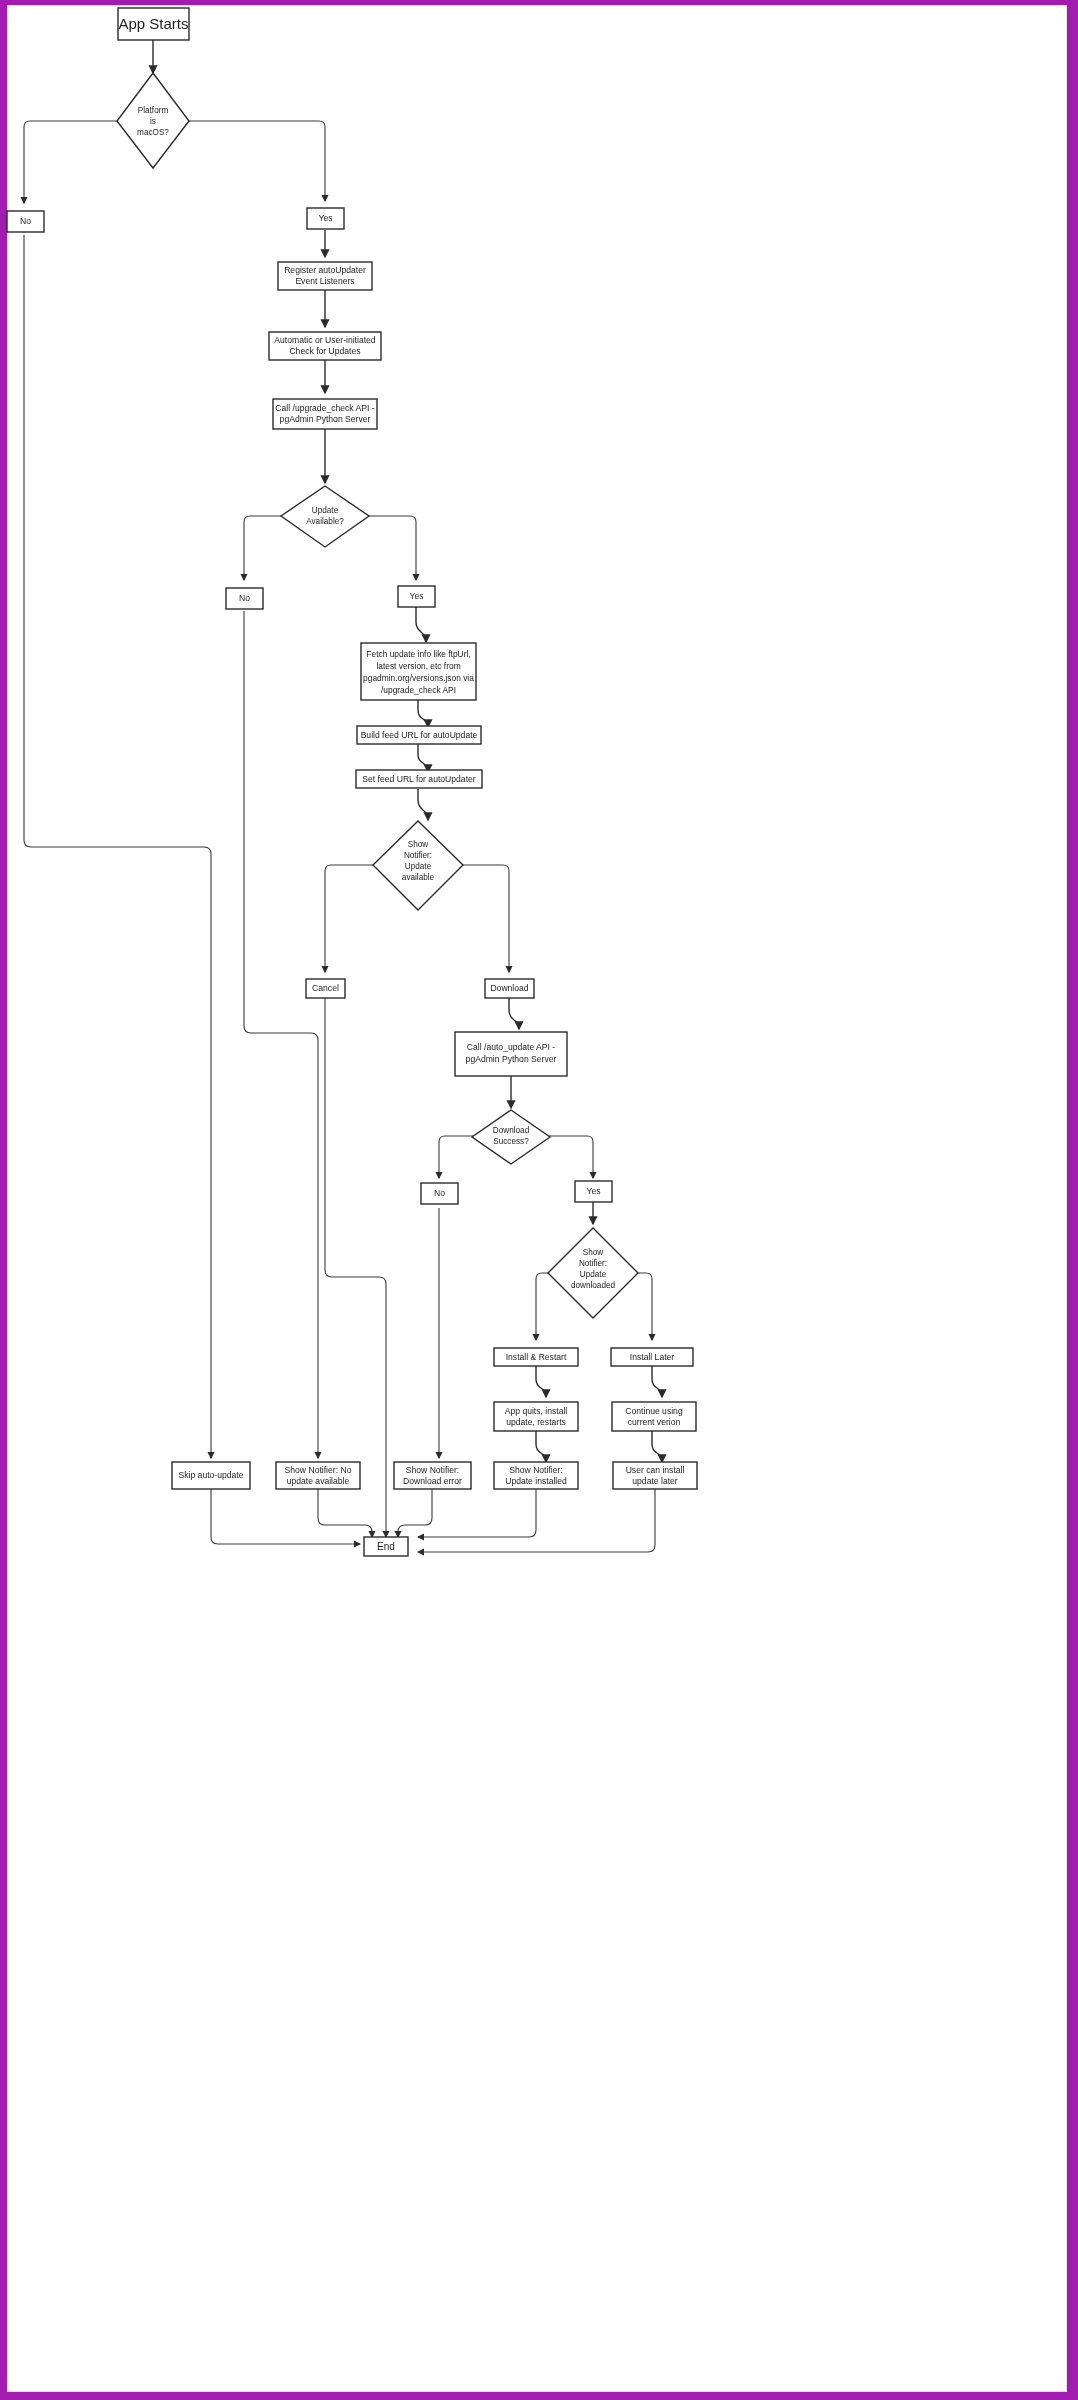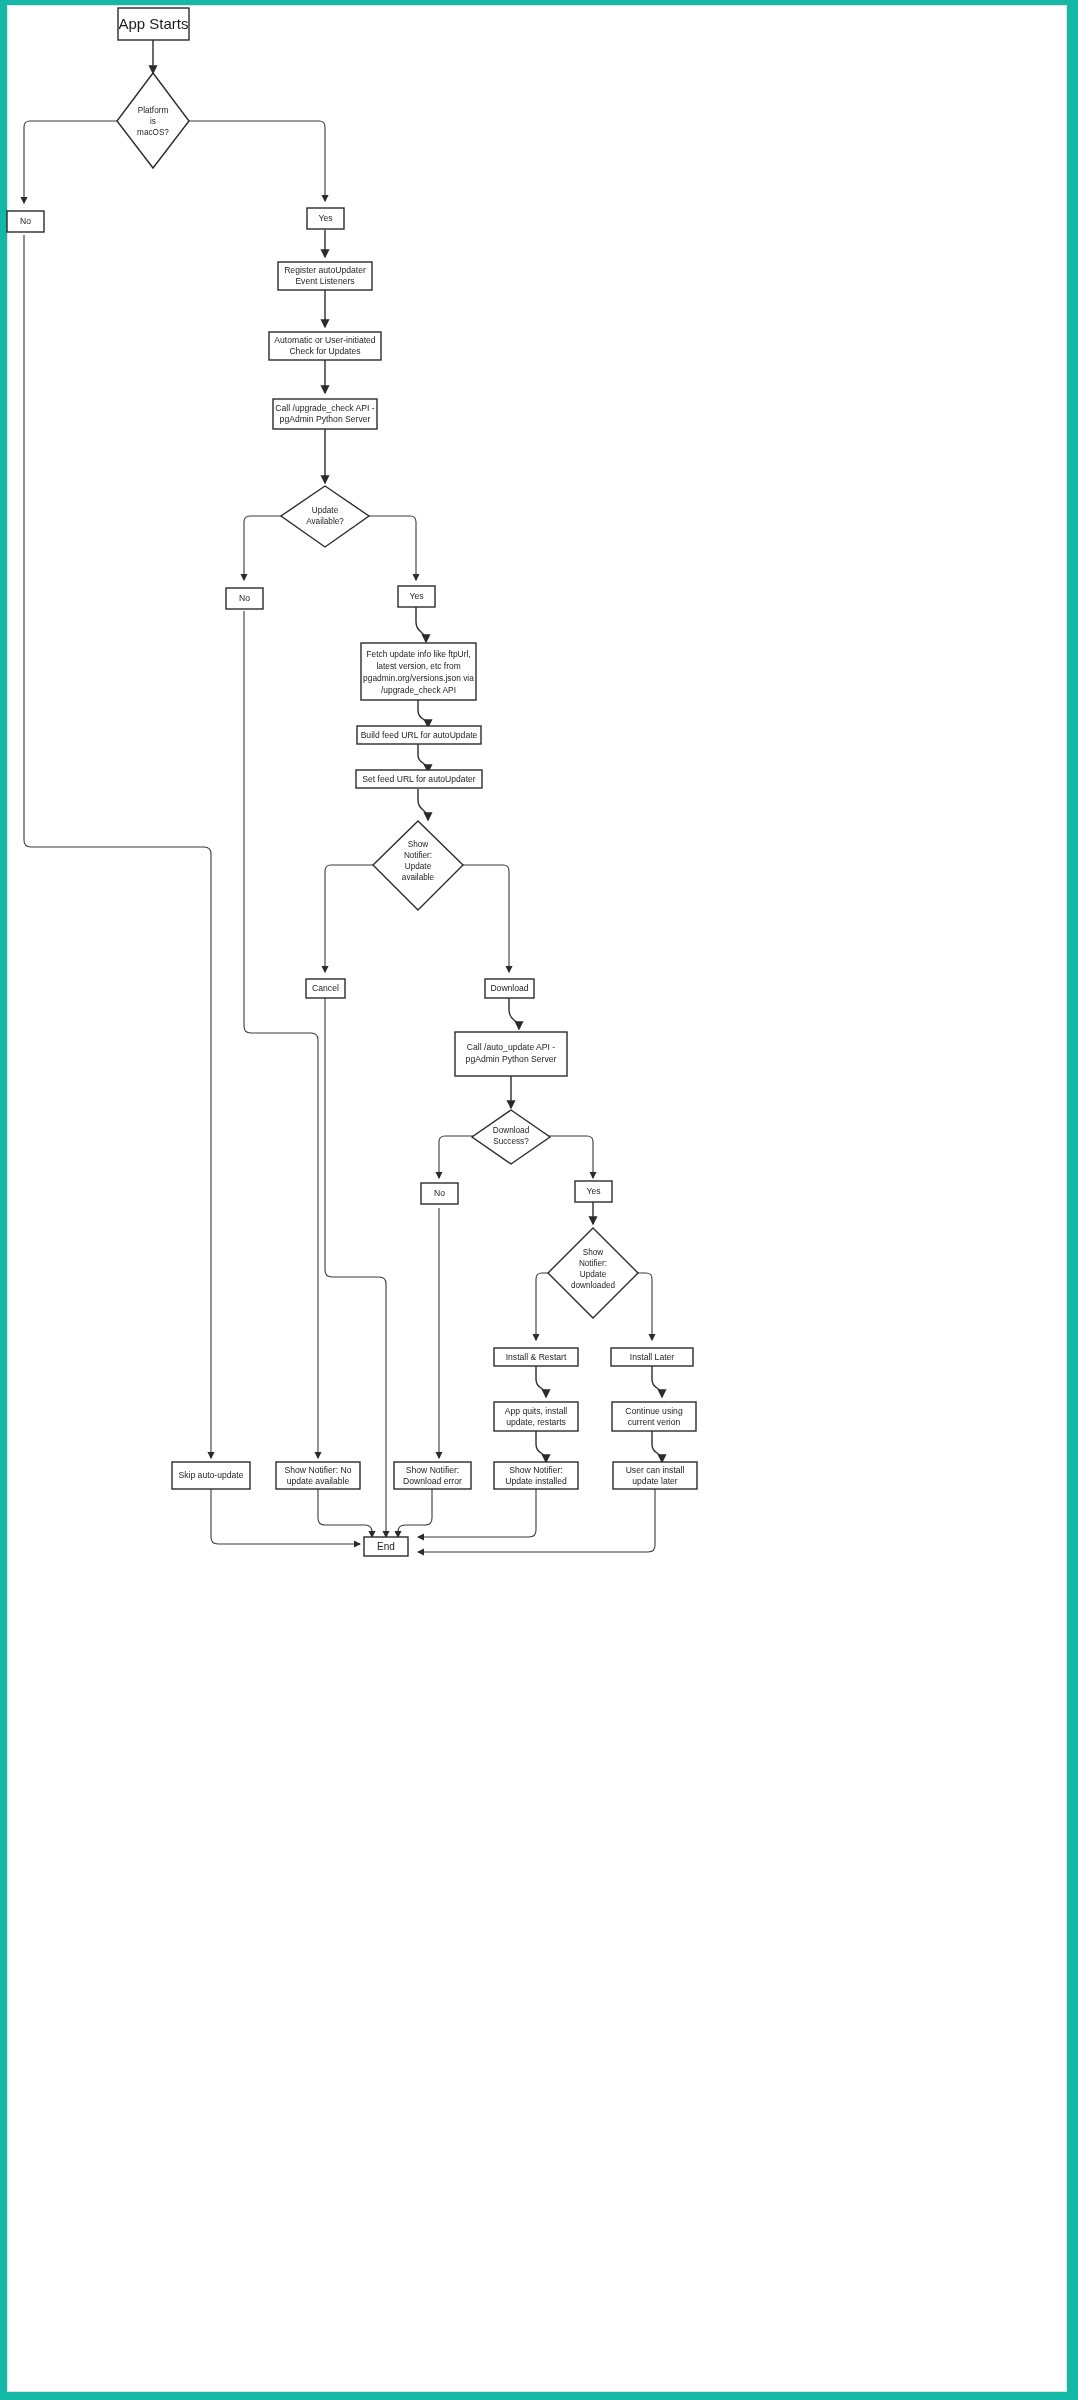--- a/index.html
+++ b/index.html
@@ -1,17 +1,17 @@
 <!DOCTYPE html>
 <html><head>
 <meta charset="utf-8">
 <style>
   html,body{margin:0;padding:0;background:#eceded;}
   body{font-family:"Liberation Sans",sans-serif;}
-  #canvas{position:relative;width:1078px;height:2400px;background:#14b8a6;overflow:hidden;}
+  #canvas{position:relative;width:1078px;height:2400px;background:#a21caf;overflow:hidden;}
   #sheet{position:absolute;left:8px;top:6px;width:1058px;height:2385px;background:#ffffff;box-shadow:0 0 0 1px #e2e2e2;}
   svg{position:absolute;left:0;top:0;width:1078px;height:2400px;}
   .node-rect{fill:#ffffff;stroke:#2b2b2b;stroke-width:1.4;}
   .node-diamond{fill:#ffffff;stroke:#2b2b2b;stroke-width:1.4;}
   .edge{fill:none;stroke:#2b2b2b;stroke-width:1.4;}
   .edge-thin{fill:none;stroke:#3a3a3a;stroke-width:1.1;}
   .lbl{font-family:"Liberation Sans",sans-serif;fill:#1d1d1d;text-anchor:middle;dominant-baseline:middle;}
   .t-start{font-size:15px;}
   .t-node{font-size:8.6px;}
   .t-small{font-size:8.4px;}

